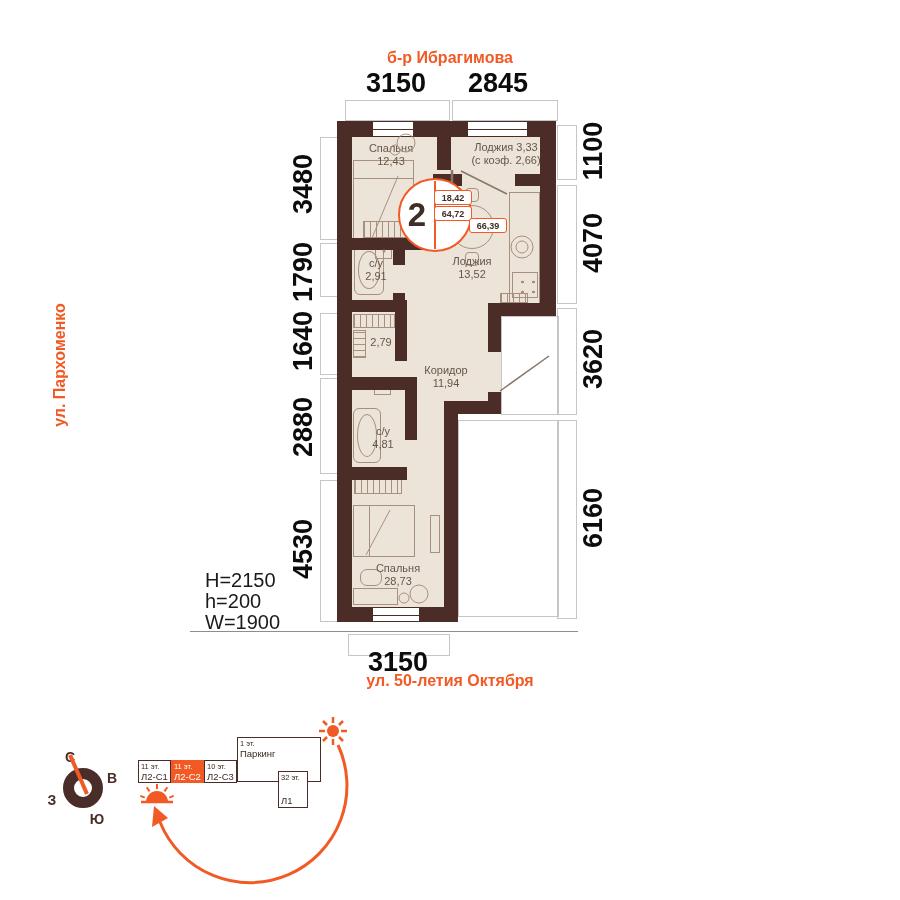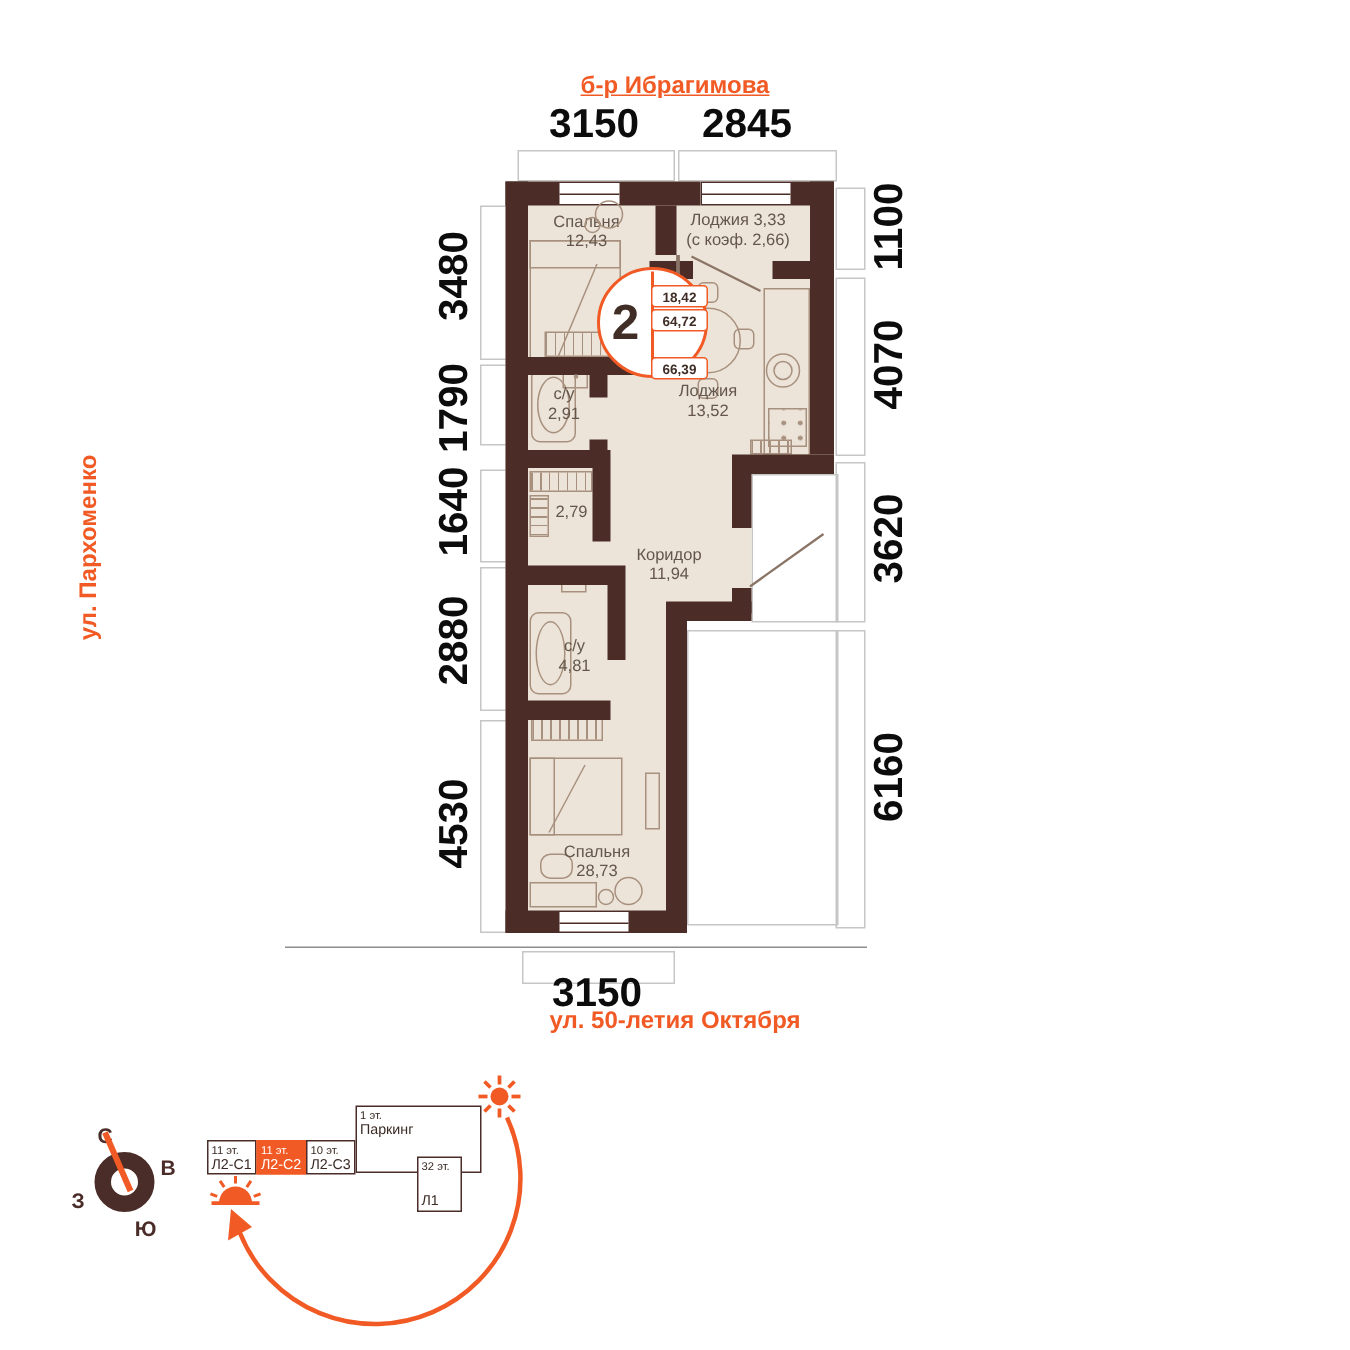--- a/index.html
+++ b/index.html
@@ -42,21 +42,21 @@
   svg{position:absolute;left:0;top:0;z-index:7;pointer-events:none;}
   .hatchv{background-image:repeating-linear-gradient(90deg,#a8907e 0 1px,transparent 1px 6px);}
   .hatchh{background-image:repeating-linear-gradient(0deg,#a8907e 0 1px,transparent 1px 6px);}
   .dots{background-image:radial-gradient(#a8907e 1.5px,transparent 1.7px);background-size:11px 10px;background-position:4px 4px;}
 </style>
 </head>
 <body>
 
 <div id="root">
 
-  <div class="street" style="left:450px;top:58px;text-decoration:underline;">б-р Ибрагимова</div>
+  <div class="street" style="left:450px;top:58px;">б-р Ибрагимова</div>
   <div class="street rot" style="left:60px;top:365px;">ул. Пархоменко</div>
   <div class="street" style="left:450px;top:681px;">ул. 50-летия Октября</div>
 
   <div class="dim" style="left:396px;top:83px;">3150</div>
   <div class="dim" style="left:498px;top:83px;">2845</div>
   <div class="dim" style="left:398px;top:662px;">3150</div>
   <div class="dim rot" style="left:303px;top:184px;">3480</div>
   <div class="dim rot" style="left:303px;top:272px;">1790</div>
   <div class="dim rot" style="left:303px;top:341px;">1640</div>
   <div class="dim rot" style="left:303px;top:427px;">2880</div>
@@ -153,21 +153,21 @@
     <circle cx="404" cy="598" r="5" fill="none" stroke="#a8907e" stroke-width="1"></circle>
     <circle cx="522" cy="247" r="11" fill="none" stroke="#a8907e" stroke-width="1"></circle>
     <circle cx="522" cy="247" r="6" fill="none" stroke="#a8907e" stroke-width="1"></circle>
     <circle cx="384" cy="251" r="1.5" fill="#a8907e"></circle>
   </svg>
 
   <div class="rlabel" style="left:391px;top:155px;">
     <span>Спальня</span>
     <span>12,43</span>
   </div>
-  <div class="rlabel" style="left:492px;top:154px;">
+  <div class="rlabel" style="left:506px;top:154px;">
     <span>Лоджия 3,33</span>
     <span>(с коэф. 2,66)</span>
   </div>
   <div class="rlabel" style="left:472px;top:268px;">
     <span>Лоджия</span>
     <span>13,52</span>
   </div>
   <div class="rlabel" style="left:376px;top:270px;">
     <span>с/у</span>
     <span>2,91</span>
@@ -186,22 +186,27 @@
   <div class="rlabel" style="left:398px;top:575px;">
     <span>Спальня</span>
     <span>28,73</span>
   </div>
 
   <div class="badge"></div>
   <div class="badge-num">2</div>
   <div class="badge-div"></div>
   <div class="chip" style="top:190px;">18,42</div>
   <div class="chip" style="top:206px;">64,72</div>
-  <div class="chip" style="top:238px;">66,39</div>
-
+  <div class="chip" style="top:218px;margin-left:35px;">66,39</div>
+
+  <div class="specs">
+    <div>H=2150</div>
+    <div>h=200</div>
+    <div>W=1900</div>
+  </div>
   <div class="specline"></div>
 
   <div class="ring"></div>
   <div class="cdir" style="left:70px;top:757px;">С</div>
   <div class="cdir" style="left:112px;top:778px;">В</div>
   <div class="cdir" style="left:52px;top:800px;">З</div>
   <div class="cdir" style="left:97px;top:819px;">Ю</div>
 
   <div class="bblock" style="left:237px;top:737px;width:84px;height:45px;">
     <div>1 эт.</div>

